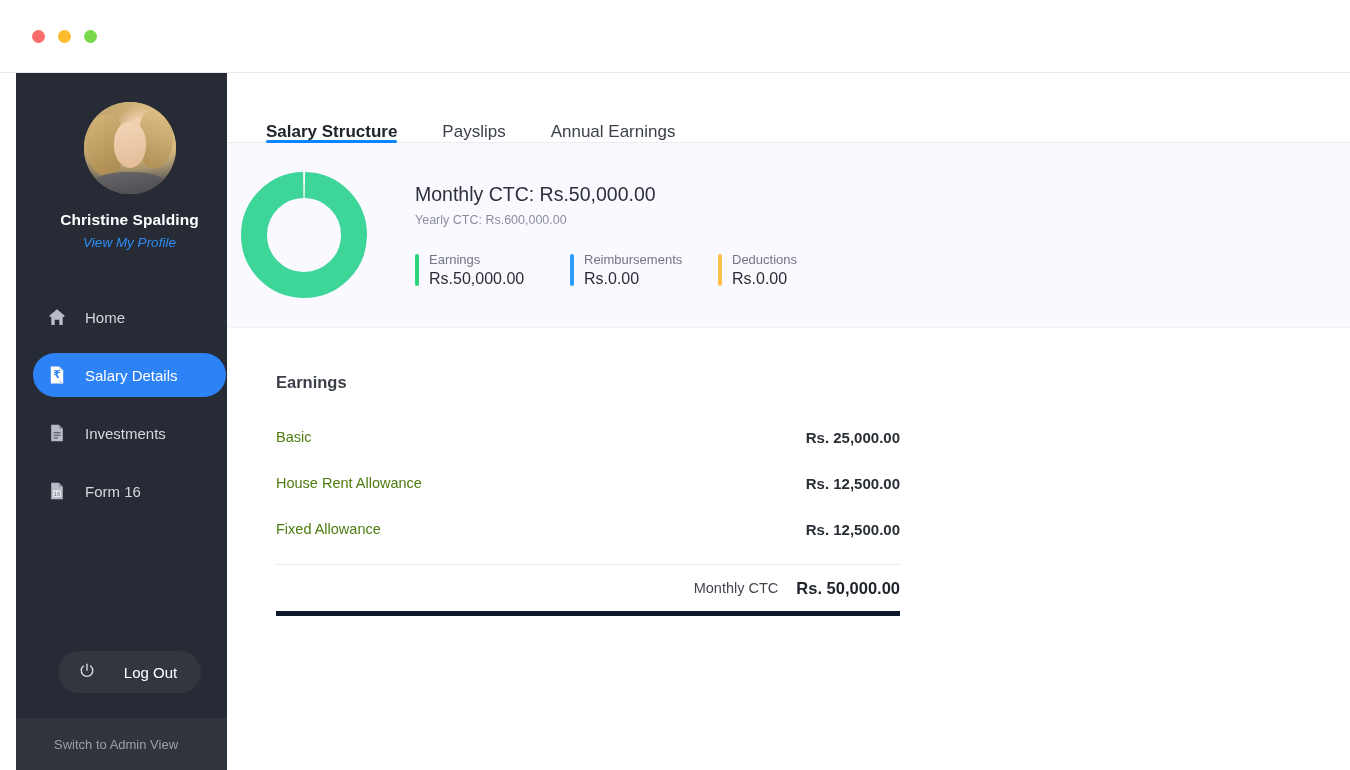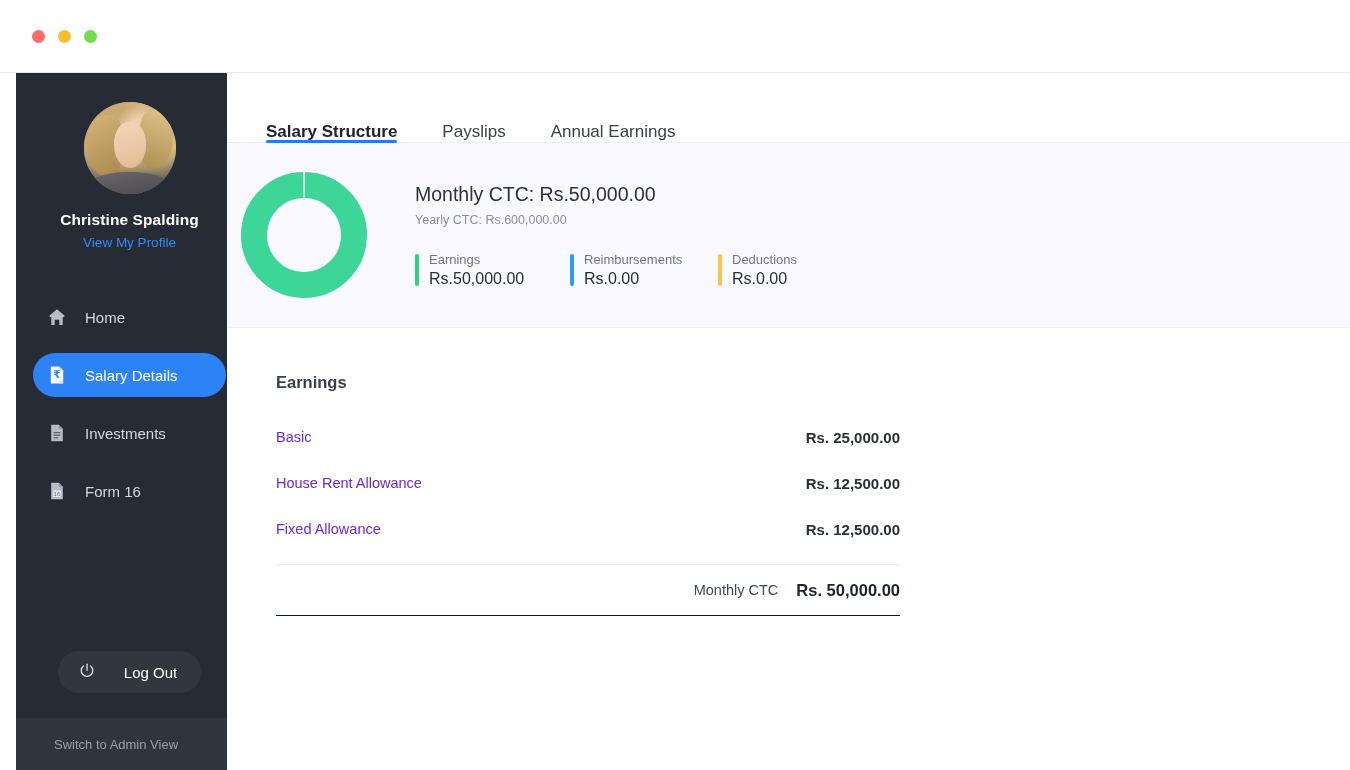--- a/index.html
+++ b/index.html
@@ -61,21 +61,21 @@
   .avatar .av-body {
     position: absolute; left: 8%; bottom: -6%; width: 84%; height: 30%;
     border-radius: 46% 46% 0 0;
     background: linear-gradient(170deg, #6a686b, #46454a);
   }
   .profile-name {
     margin-top: 17px; color: #ffffff; font-size: 15.5px; font-weight: bold;
     letter-spacing: .1px;
   }
   .profile-link {
-    margin-top: 6px; color: #2f8cf5; font-size: 13.5px; cursor: pointer;
+    margin-top: 6px; color: #2f8cf5; font-size: 13.5px; cursor: pointer; font-style: italic;
   }
 
   .nav { margin-top: 45px; }
   .nav-item {
     display: flex; align-items: center; height: 44px;
     margin: 0 17px 14px 17px; padding-left: 13px;
     border-radius: 22px; cursor: pointer;
     color: #d5d8de; font-size: 15px;
   }
   .nav-item.active { background: #2d83f6; color: #ffffff; }
@@ -141,26 +141,26 @@
   .stat.s2 { width: 148px; }
   .stat.s3 { width: 140px; }
 
   .earn-section { padding: 45px 0 0 49px; }
   .earn-title { font-size: 16.5px; color: #3a3e47; font-weight: bold; }
   .earn-table { width: 624px; margin-top: 22px; }
   .earn-row {
     display: flex; align-items: center; justify-content: space-between;
     height: 46px;
   }
-  .earn-name { font-size: 14.5px; color: #6d28d9; }
+  .earn-name { font-size: 14.5px; color: #4d7c0f; }
   .earn-amt { font-size: 15px; color: #2a2e36; font-weight: bold; }
   .total-row {
     display: flex; align-items: center; justify-content: flex-end;
     height: 52px; gap: 18px;
-    border-top: 1px solid #eceaf0; border-bottom: 1px solid #0f172a;
+    border-top: 1px solid #eceaf0; border-bottom: 5px solid #0f172a;
     margin-top: 12px;
   }
   .total-label { font-size: 14.5px; color: #41454e; }
   .total-amt { font-size: 16.5px; color: #1e222a; font-weight: bold; }
 </style>
 </head>
 <body>
 
 <div class="window">
 

